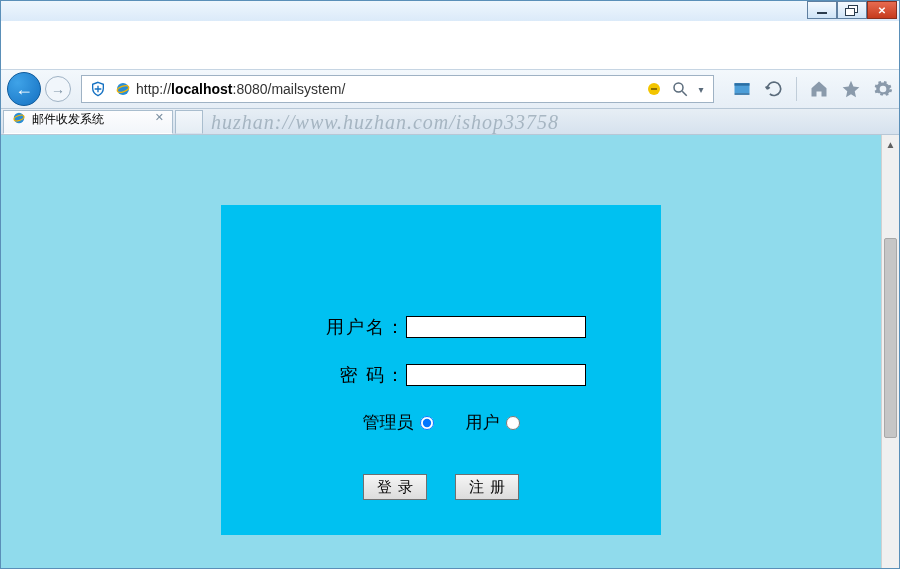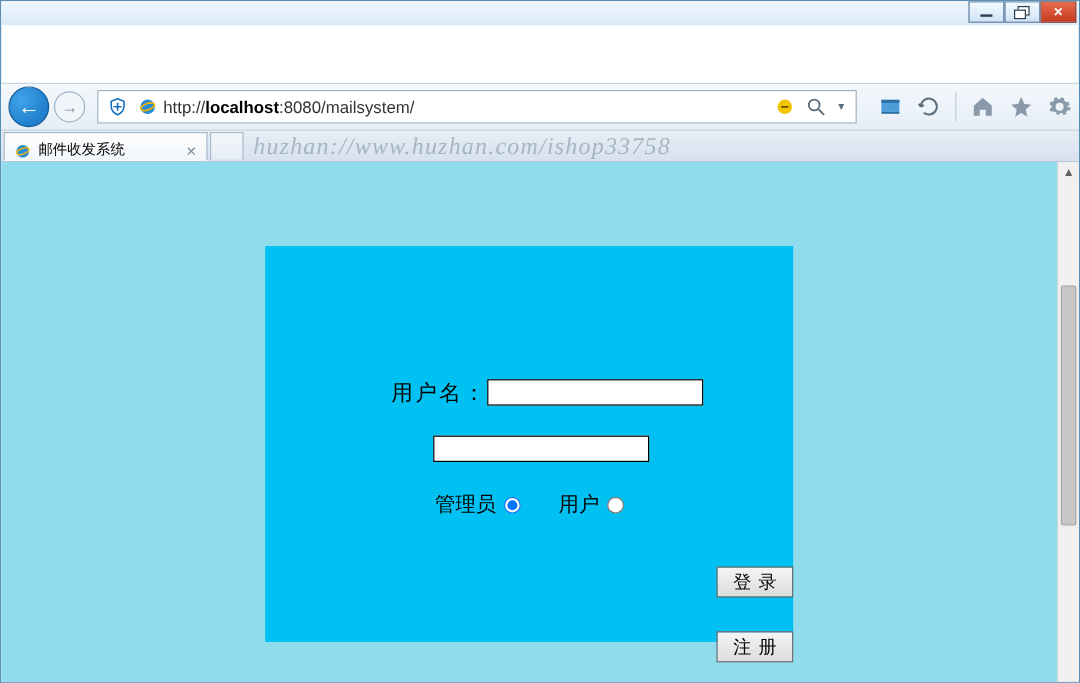--- a/index.html
+++ b/index.html
@@ -97,21 +97,21 @@
     border-bottom:1px solid #b7c7d6;
     display:flex; align-items:flex-end;
     position:relative;
   }
   .tab {
     height:24px;
     min-width:170px;
     border:1px solid #a9bdce;
     border-bottom:1px solid #fff;
     background:linear-gradient(#fdfdfe,#f2f6fa);
-    display:flex; align-items:flex-end;
+    display:flex; align-items:flex-start;
     padding:0 8px;
     font-size:12px;
     gap:6px;
     margin-left:2px;
   }
   .tab .favicon { width:14px; height:14px; }
   .tab .favicon svg { width:14px; height:14px; }
   .tab .close-tab { margin-left:auto; color:#7a8ea0; font-size:11px; }
   .newtab {
     width:28px; height:24px; border:1px solid #a9bdce;
@@ -163,21 +163,21 @@
     width:180px; height:22px;
     border:1px solid #000; background:#fff;
     font-size:14px; padding:0 4px;
   }
   .role-row {
     display:flex; align-items:center; justify-content:center; gap:32px;
     font-size:17px; margin-bottom:40px;
   }
   .role-row label { display:flex; align-items:center; gap:6px; }
   .role-row input[type=radio]{ width:14px; height:14px; }
-  .btn-row { display:flex; align-items:flex-end; justify-content:center; gap:28px;flex-direction:column; }
+  .btn-row { display:flex; align-items:flex-end; justify-content:center; gap:28px; }
   .btn-row button {
     width:64px; height:26px;
     border:1px solid #707070;
     background:linear-gradient(#f5f5f5,#dcdcdc);
     font-family: SimSun, "宋体", serif;
     font-size:15px; letter-spacing:6px;
     padding-left:6px;
     cursor:pointer;
   }
 
@@ -320,20 +320,21 @@
 <div class="viewport">
   <div class="page">
     <div class="login-panel">
 
       <div class="form-row">
         <label>用户名：</label>
         <input type="text" value="" style="">
       </div>
 
       <div class="form-row">
+        <label>密 码：</label>
         <input type="password" value="" style="">
       </div>
 
       <div class="role-row">
         <label>
           <span>管理员</span>
           <input type="radio" name="role" checked="" style="">
         </label>
         <label>
           <span>用户</span>

